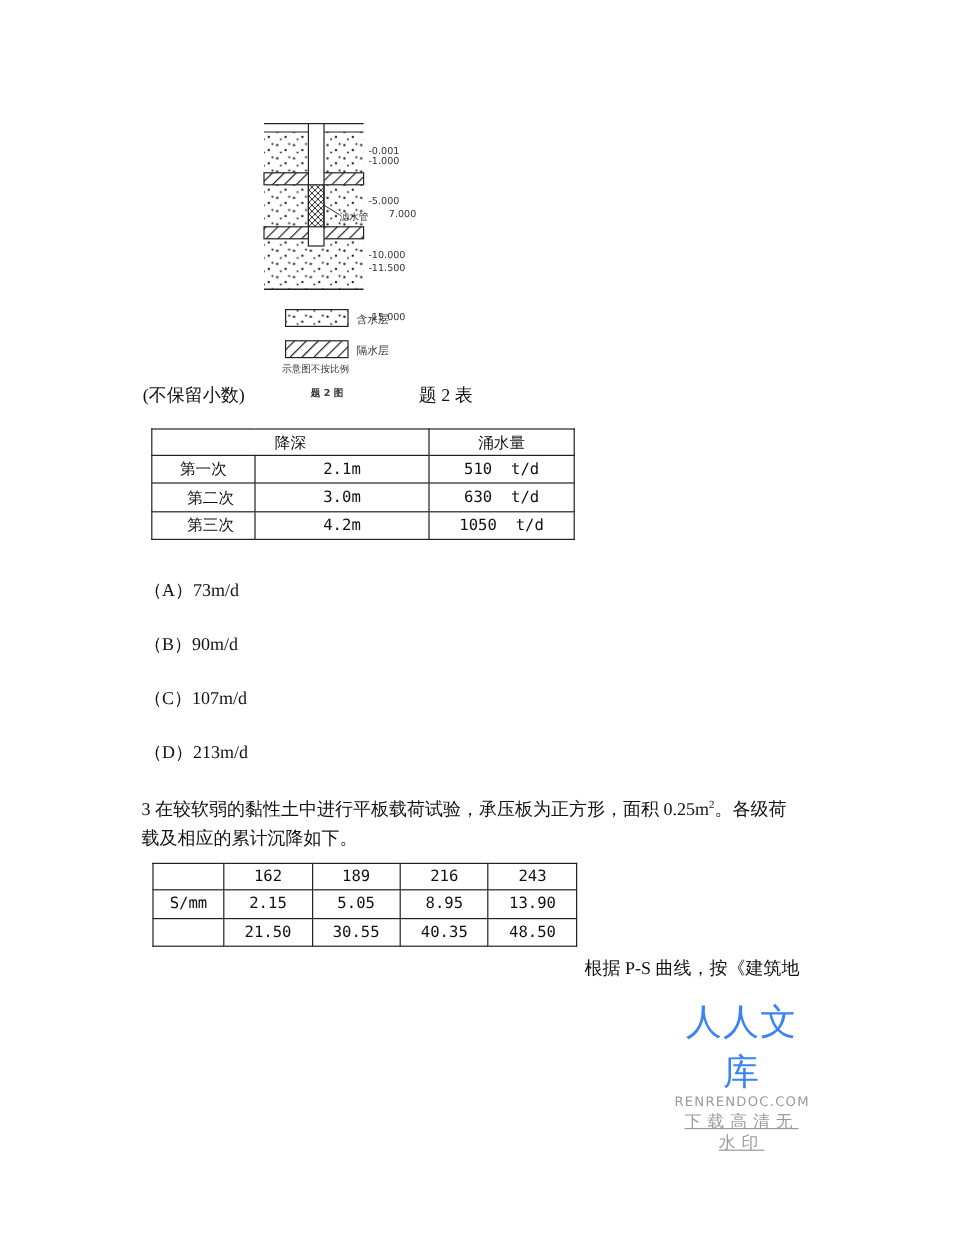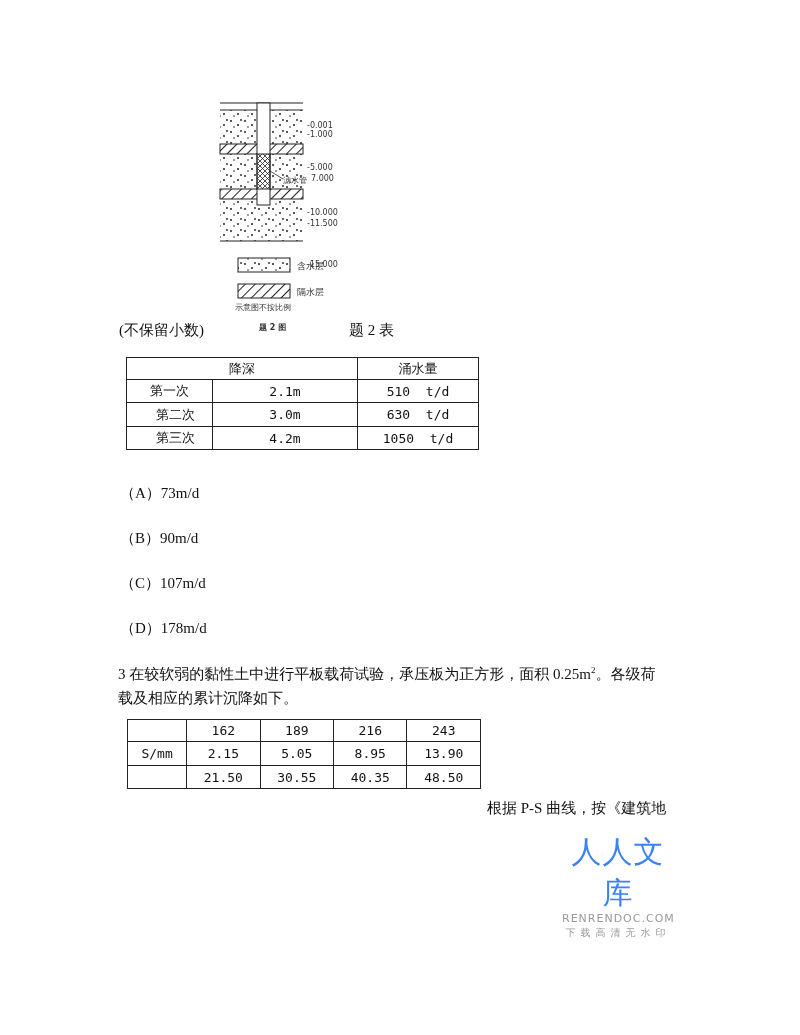--- a/index.html
+++ b/index.html
@@ -15,21 +15,21 @@
 
   .text { font-size: 15px; line-height: 20px; white-space: nowrap; }
 
   table.t { border-collapse: collapse; position: absolute; border-radius: 29px; }
   table.t td { border: 1px solid #222; text-align: center; padding: 0; font-size: 13px; }
   .mono { font-family: "DejaVu Sans Mono", "Liberation Mono", monospace; font-size: 12px; margin-top: 43px; }
   .cn { font-family: "DejaVu Sans", sans-serif; font-size: 13px; }
 
   .wm-big { font-family: "DejaVu Serif", serif; font-size: 30px; color: #3b82f6; letter-spacing: 1px; }
   .wm-url { font-family: "DejaVu Sans", sans-serif; font-size: 11px; color: #9a9a9a; letter-spacing: 1px; }
-  .wm-sub { font-family: "DejaVu Sans", sans-serif; font-size: 10px; color: #9a9a9a; letter-spacing: 5px; }
+  .wm-sub { font-family: "DejaVu Sans", sans-serif; font-size: 14px; color: #9a9a9a; letter-spacing: 5px; text-decoration: underline; }
 </style>
 </head>
 <body>
 
 <div class="abs figure">
   <svg width="140" height="245" viewBox="0 0 140 245">
     <defs>
       <pattern id="hatch" patternUnits="userSpaceOnUse" width="7" height="7" patternTransform="rotate(45)">
         <line x1="0" y1="0" x2="0" y2="7" stroke="#222" stroke-width="2"></line>
       </pattern>
@@ -61,21 +61,21 @@
     <rect x="42" y="7" width="13" height="102" fill="#fff" stroke="#222" stroke-width="1"></rect>
     <rect x="42" y="58" width="13" height="35" fill="url(#cross)" stroke="#222" stroke-width="1"></rect>
     <line x1="55" y1="75" x2="68" y2="83" stroke="#222" stroke-width="0.8"></line>
 
     <rect x="23" y="162" width="52" height="14" fill="url(#dots)" stroke="#222" stroke-width="1"></rect>
     <rect x="23" y="188" width="52" height="14" fill="url(#hatch)" stroke="#222" stroke-width="1"></rect>
   </svg>
   <span class="abs depth" style="left:92px;top:2px">-0.001</span>
   <span class="abs depth" style="left:92px;top:11px">-1.000</span>
   <span class="abs depth" style="left:92px;top:44px">-5.000</span>
-  <span class="abs depth" style="left:96px;top:55px">7.000</span>
+  <span class="abs depth" style="left:109px;top:55px">7.000</span>
   <span class="abs depth" style="left:92px;top:89px">-10.000</span>
   <span class="abs depth" style="left:92px;top:100px">-11.500</span>
   <span class="abs depth" style="left:92px;top:141px">-15.000</span>
   <span class="abs fig-label" style="left:68px;top:79px;font-size:8px">滤水管</span>
   <span class="abs fig-label" style="left:82px;top:164px">含水层</span>
   <span class="abs fig-label" style="left:82px;top:190px">隔水层</span>
   <span class="abs fig-label" style="left:20px;top:206px;font-size:8px">示意图不按比例</span>
   <span class="abs fig-caption" style="left:44px;top:226px">题 2 图</span>
 </div>
 
@@ -109,21 +109,21 @@
 <div class="abs text" style="left:120px;top:483px">
   <span>（A）</span><span>73m/d</span>
 </div>
 <div class="abs text" style="left:120px;top:528px">
   <span>（B）</span><span>90m/d</span>
 </div>
 <div class="abs text" style="left:120px;top:573px">
   <span>（C）</span><span>107m/d</span>
 </div>
 <div class="abs text" style="left:120px;top:618px">
-  <span>（D）</span><span>178m/d</span>
+  <span>（D）</span><span>213m/d</span>
 </div>
 
 <div class="abs text" style="left:118px;top:658px;line-height:24px">
   <span>3 在较软弱的黏性土中进行平板载荷试验，承压板为正方形，面积 0.25m</span><sup style="font-size:9px">2</sup><span>。各级荷</span><br>
   <span>载及相应的累计沉降如下。</span>
 </div>
 
 <table class="t" style="left:127px;top:719px;width:354px;">
   <tbody>
   <tr style="height:22px">

